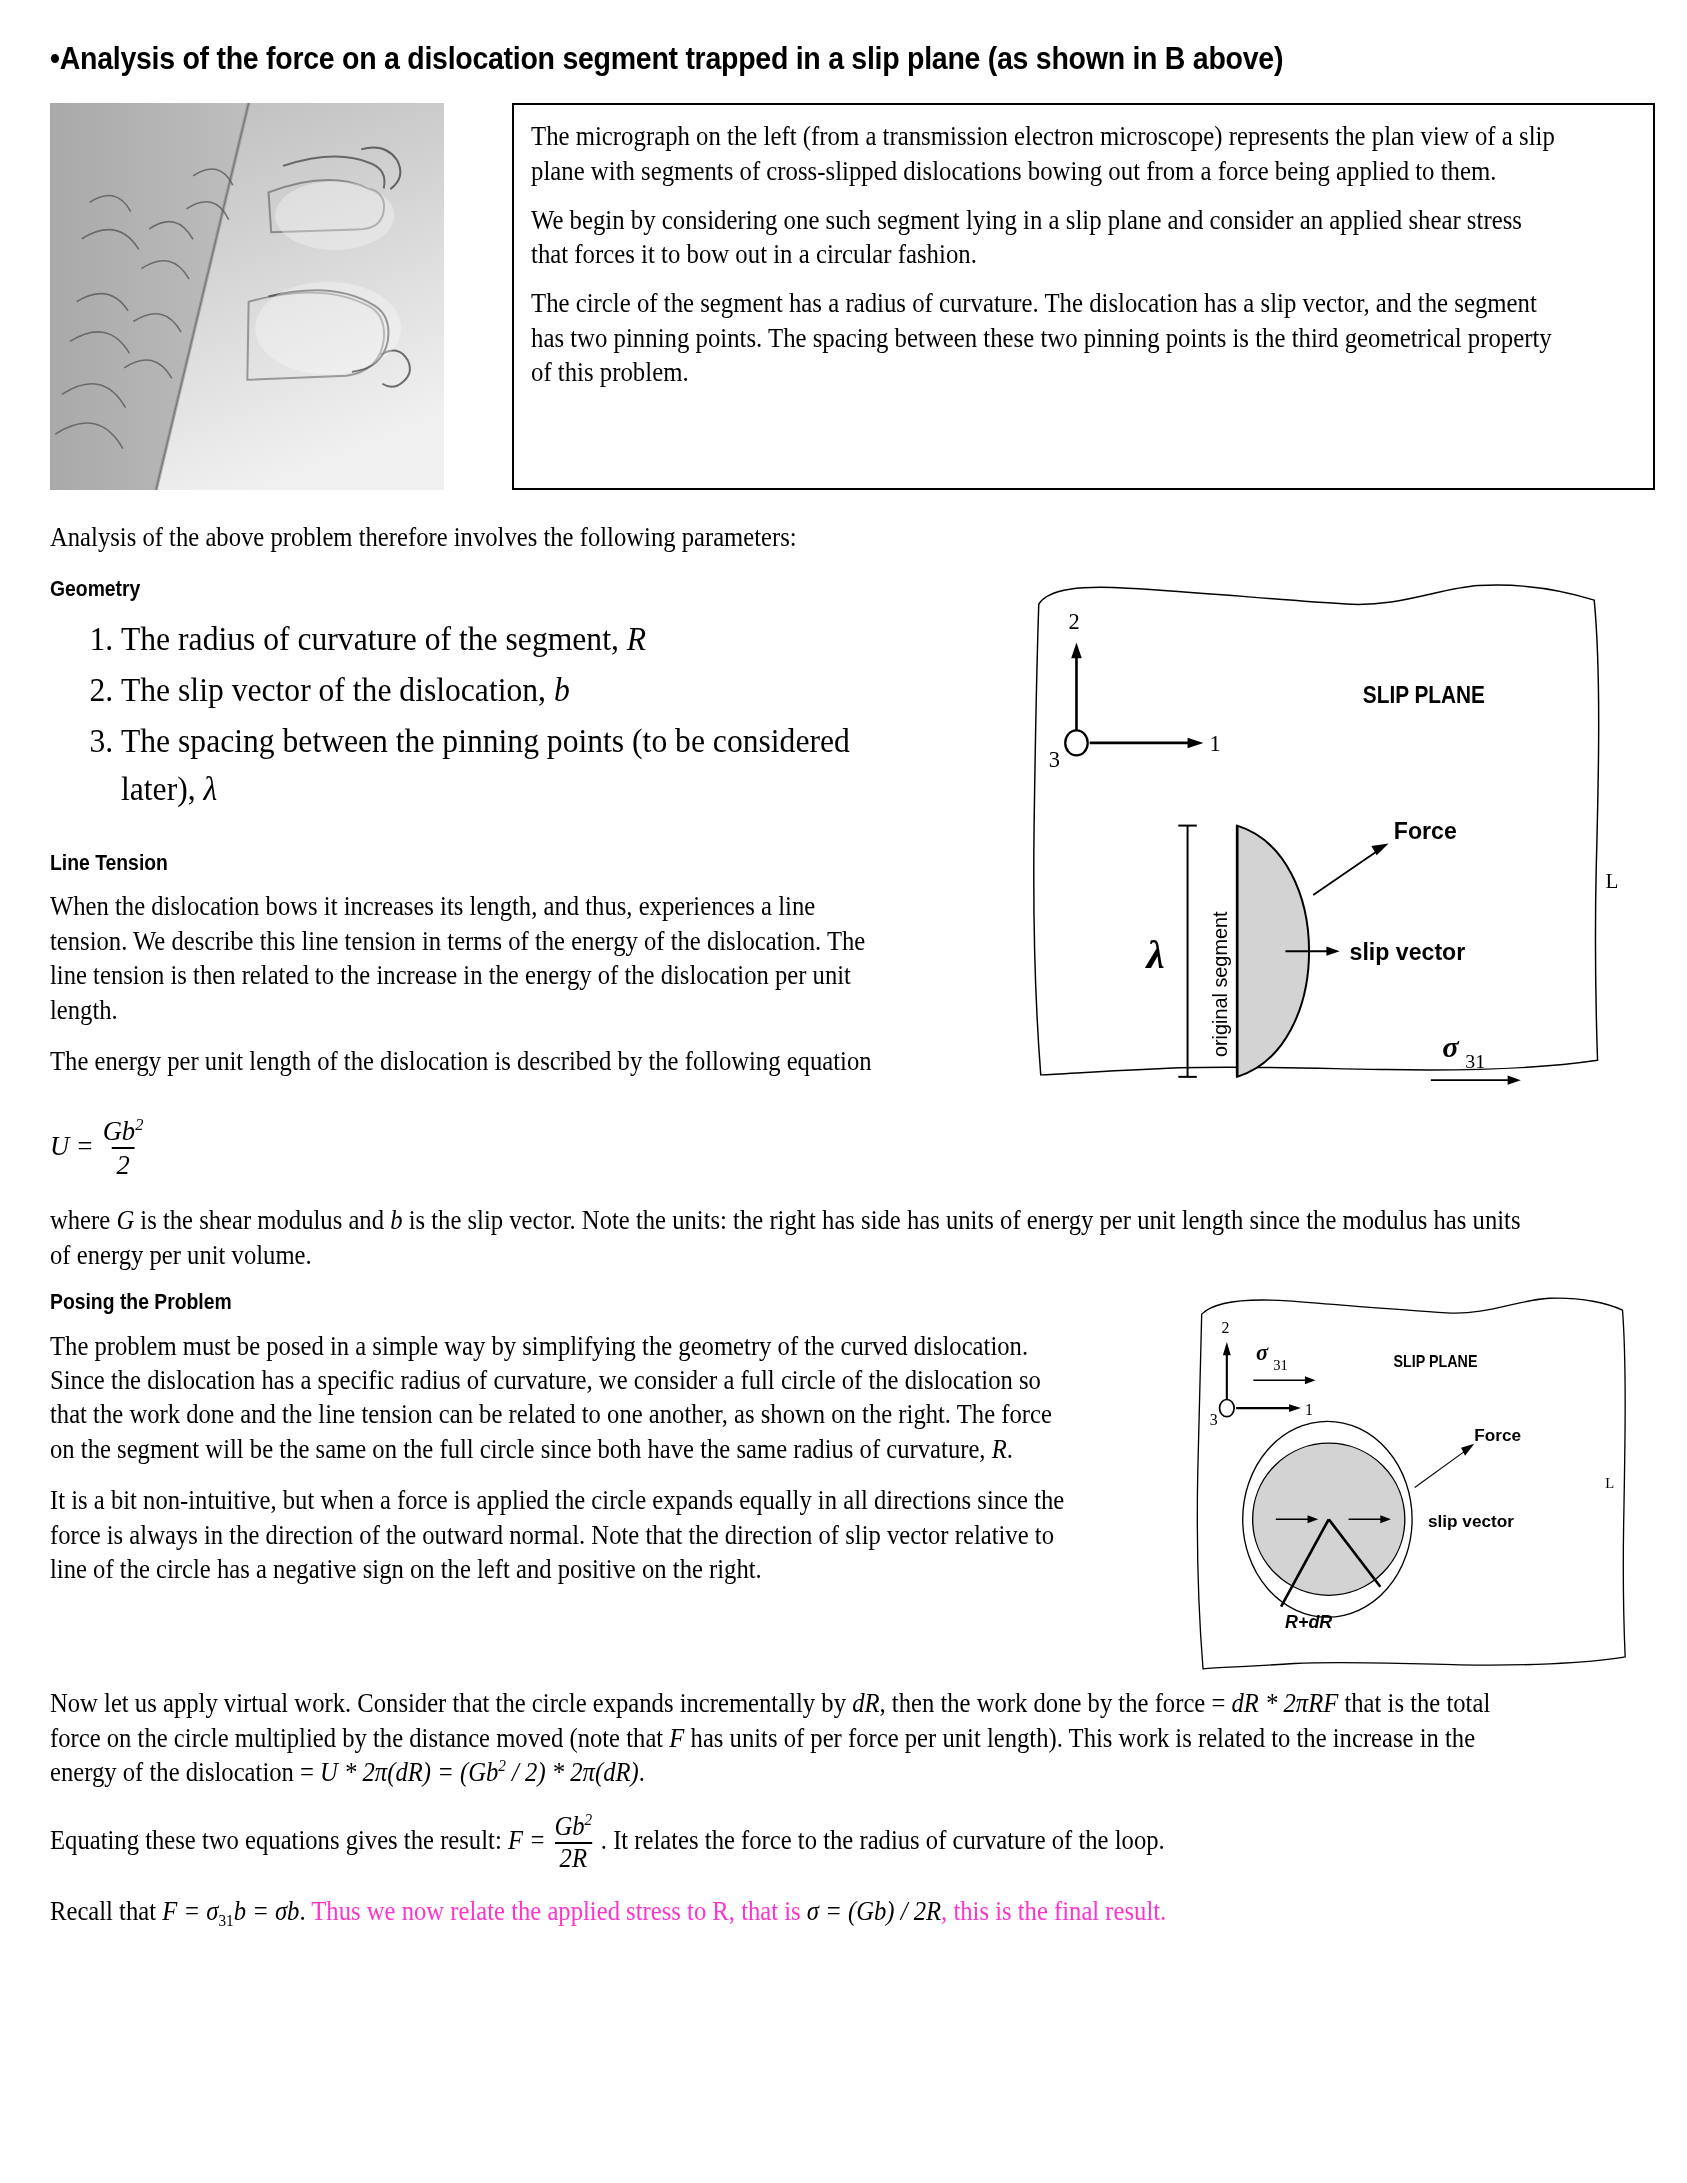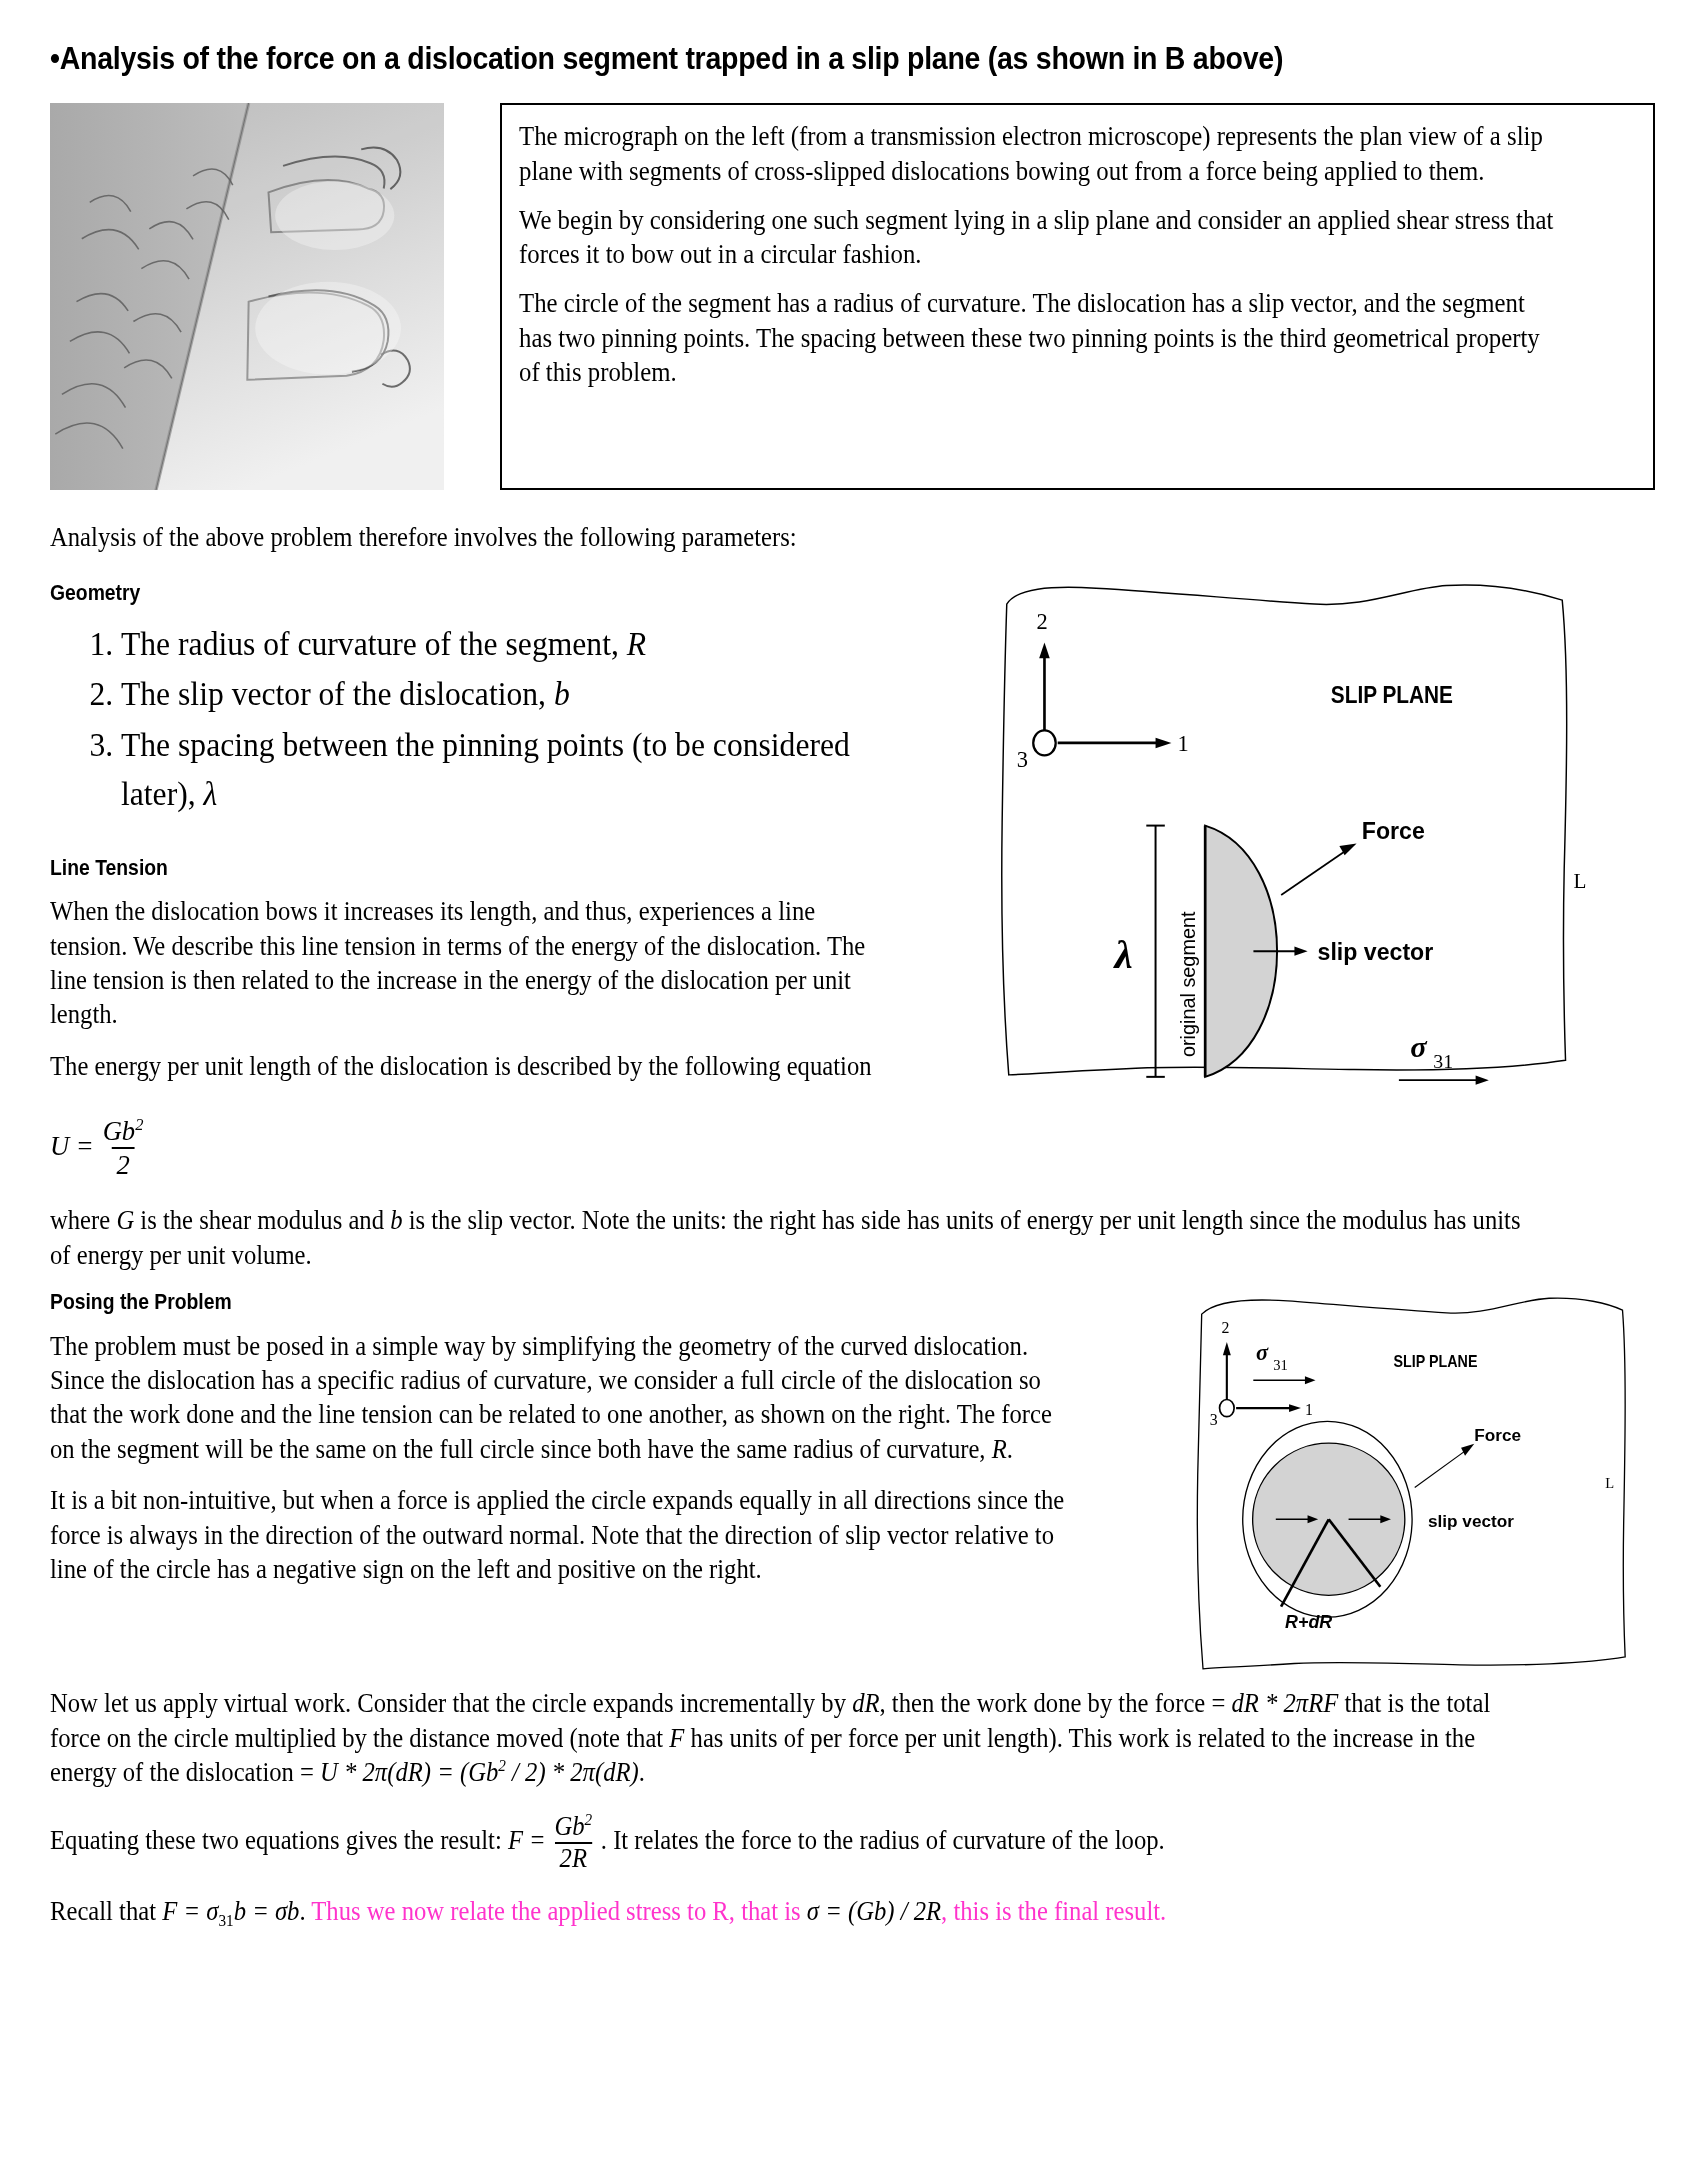--- a/index.html
+++ b/index.html
@@ -42,21 +42,21 @@
     font-size:26.5px;
     line-height:1.30;
     transform:scaleX(0.93);
     transform-origin:left top;
     margin:0 0 17px 0;
   }
   .it{font-style:italic;}
   .pink{color:#ff33cc;}
 
   
-  .toprow{display:flex; align-items:flex-start; gap:0; margin-bottom:30px;}
+  .toprow{display:flex; align-items:flex-start; gap:12px; margin-bottom:30px;}
 
   .micrograph{
     width:394px; height:387px;
     margin-left:0;
     position:relative;
     overflow:hidden;
     background:#b9b9b9;
     flex:0 0 auto;
   }
   .micro-canvas{position:absolute;inset:0;}
@@ -85,21 +85,21 @@
     font-size:34px;
     line-height:1.42;
   }
   ol.params li{
     margin-bottom:2.6px;
     transform:scaleX(0.93);
     transform-origin:left top;
   }
 
   
-  .split{display:flex; align-items:flex-end;}
+  .split{display:flex; align-items:center;gap:32px;}
   .col-l{flex:0 0 920px; padding-right:20px; box-sizing:border-box;}
   .col-r{flex:1 1 auto;}
 
   .split2{display:flex; align-items:flex-start;}
   .col2-l{flex:0 0 1125px; padding-right:20px; box-sizing:border-box;}
   .col2-r{flex:1 1 auto;}
 
   
   .frac{
     display:inline-flex;

